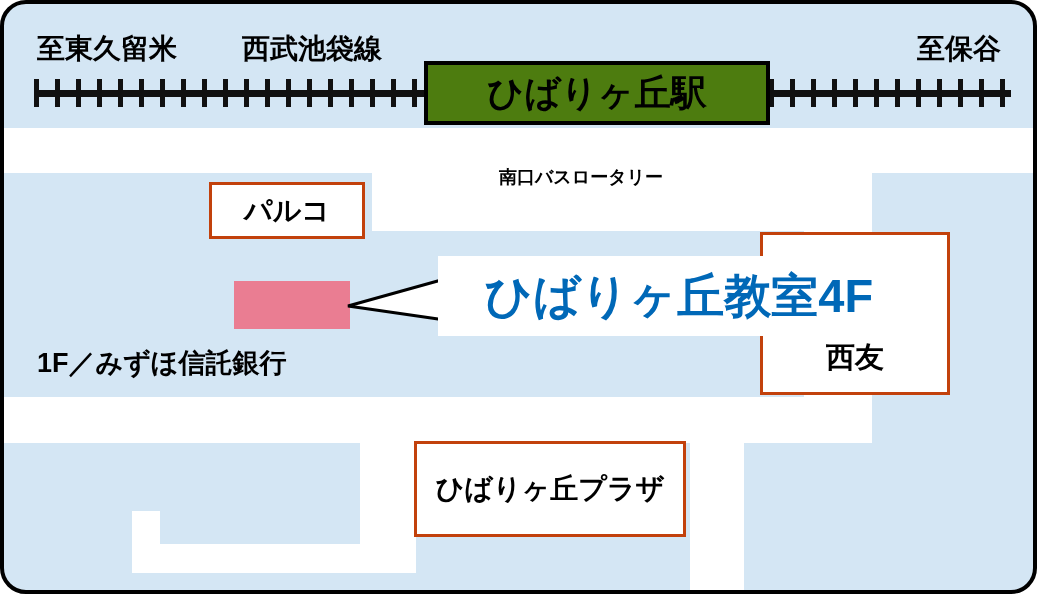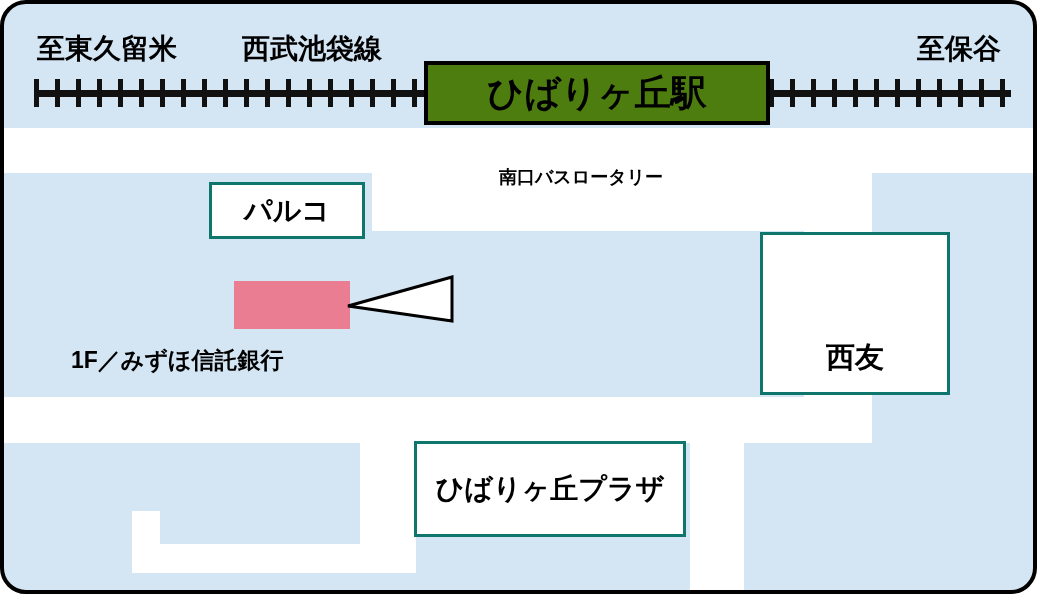--- a/index.html
+++ b/index.html
@@ -1,38 +1,38 @@
 <!DOCTYPE html>
 <html><head>
 <meta charset="utf-8">
 <style>
   html,body{margin:0;padding:0;background:#ffffff;}
   .stage{position:relative;width:1037px;height:594px;font-family:"Liberation Sans","DejaVu Sans",sans-serif;}
   .map{position:absolute;left:0;top:0;width:1037px;height:594px;box-sizing:border-box;
        border:4px solid #000;border-radius:26px;background:#d4e6f4;overflow:hidden;}
   .road{position:absolute;background:#ffffff;z-index:1;}
-  .building{position:absolute;background:#ffffff;border:3px solid #0f766e;z-index:2;
+  .building{position:absolute;background:#ffffff;border:3px solid #c2410c;z-index:2;
             display:flex;align-items:center;justify-content:center;
             font-weight:bold;color:#000;box-sizing:border-box;}
   .lbl{position:absolute;font-weight:bold;color:#000;white-space:nowrap;z-index:5;}
 
   
   .railway{position:absolute;left:30px;top:75px;width:977px;height:28px;z-index:2;
            background:repeating-linear-gradient(to right,#111 0,#111 5px,transparent 5px,transparent 21px);}
   .railway::after{content:"";position:absolute;left:0;right:0;top:11px;height:7px;background:#111;}
 
   .station{position:absolute;left:420px;top:57px;width:346px;height:64px;background:#4d7c0f;
            border:4px solid #000;z-index:3;display:flex;align-items:center;justify-content:center;
            font-size:36px;font-weight:bold;color:#000;box-sizing:border-box;}
 
   .lbl-toleft{left:33px;top:26px;font-size:28px;}
   .lbl-line{left:238px;top:26px;font-size:28px;}
   .lbl-toright{right:32px;top:26px;font-size:28px;}
   .lbl-rotary{left:427px;top:161px;width:300px;text-align:center;font-size:18px;}
-  .lbl-bank{left:33px;top:341px;font-size:23px;margin-left:34px;}
+  .lbl-bank{left:33px;top:341px;font-size:27px;}
 
   
   .road-top{left:0;top:124px;width:1037px;height:45px;}
   .road-rotary{left:368px;top:169px;width:445px;height:58px;}
   .road-right{left:800px;top:169px;width:68px;height:270px;}
   .road-mid{left:0;top:393px;width:868px;height:46px;}
   .road-plaza-right{left:686px;top:439px;width:54px;height:155px;}
   .road-plaza-left{left:356px;top:439px;width:56px;height:130px;}
   .road-bl-h{left:128px;top:540px;width:284px;height:29px;}
   .road-bl-v{left:128px;top:507px;width:28px;height:62px;}
@@ -83,15 +83,18 @@
     </div>
     <div class="building b-plaza">
       <span>ひばりヶ丘プラザ</span>
     </div>
 
     <div class="pink"></div>
 
     <svg class="tail" viewBox="0 0 110 60">
       <polygon points="108,8 4,37 108,52" fill="#ffffff" stroke="#000000" stroke-width="3"></polygon>
     </svg>
+    <div class="bubble">
+      <span>ひばりヶ丘教室4F</span>
+    </div>
 
   </div>
 </div>
 
 </body></html>

